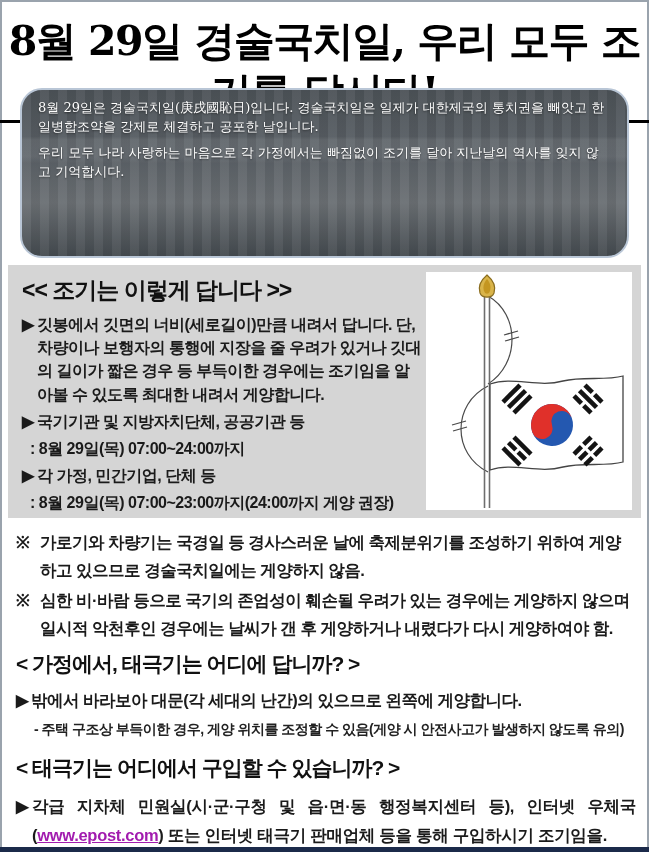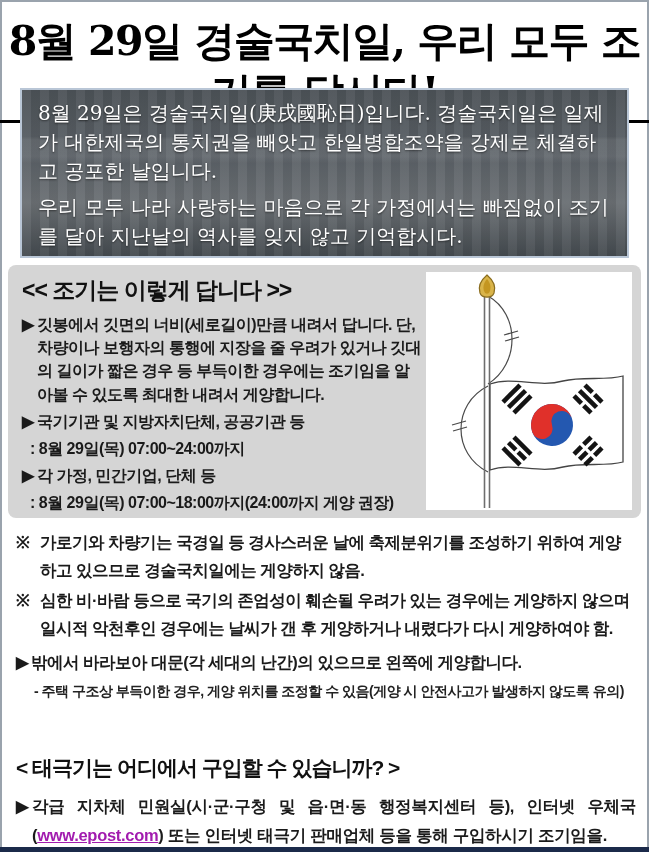--- a/index.html
+++ b/index.html
@@ -14,35 +14,35 @@
   .title-wrap{position:absolute;top:16px;left:0;right:0;text-align:center;}
   .main-title{
     display:inline-block;font-family:"DejaVu Serif","Liberation Serif",serif;
     font-size:41px;font-weight:700;letter-spacing:-1.5px;color:#000;
     border-bottom:3px solid #000;padding:0 2px 1px 2px;line-height:1.25;
   }
 
   
   .intro{
     position:absolute;top:88px;left:20px;width:609px;height:170px;box-sizing:border-box;
-    border-radius:0;border:2px solid #b9c6d6;
+    border-radius:22px;border:2px solid #b9c6d6;
     background:
       linear-gradient(180deg, rgba(255,255,255,0.00) 0 28%, rgba(255,255,255,0.07) 30% 40%, rgba(255,255,255,0.00) 44%),
       repeating-linear-gradient(90deg, rgba(255,255,255,0.045) 0 9px, rgba(0,0,0,0.05) 9px 18px),
       linear-gradient(180deg,#4d5358 0%,#5a6066 38%,#6b7074 68%,#454b50 100%);
     color:#ffffff;padding:9px 16px;overflow:hidden;
-    font-family:"DejaVu Serif","Liberation Serif",serif;font-size:20px;line-height:1.45;
+    font-family:"DejaVu Serif","Liberation Serif",serif;font-size:13px;line-height:1.45;
     text-shadow:0 1px 2px rgba(0,0,0,0.55);
   }
   .intro p{margin:0 0 7px 0;}
 
   
   .howto{
     position:absolute;top:265px;left:8px;width:633px;height:253px;box-sizing:border-box;
-    background:#d5d5d5;border-radius:8px;padding:10px 0 0 14px;
+    background:#d5d5d5;border-radius:0;padding:10px 0 0 14px;
   }
   .howto-heading{font-size:23px;font-weight:800;letter-spacing:-1px;margin:0 0 7px 0;color:#111;}
   .howto-col{width:402px;}
   .hitem{display:flex;margin:0 0 4px 0;font-size:16px;font-weight:700;line-height:1.45;letter-spacing:-0.5px;}
   .hitem .marker{flex:0 0 15px;}
   .htime{margin:0 0 4px 0;padding-left:8px;font-size:16px;font-weight:700;line-height:1.45;letter-spacing:-0.5px;}
   .flag-panel{
     position:absolute;top:7px;right:9px;width:206px;height:238px;background:#ffffff;
   }
 
@@ -88,21 +88,21 @@
     </div>
     <div class="hitem">
       <span class="marker">▶</span>
       <span class="txt">국기기관 및 지방자치단체, 공공기관 등</span>
     </div>
     <div class="htime">: 8월 29일(목) 07:00~24:00까지</div>
     <div class="hitem">
       <span class="marker">▶</span>
       <span class="txt">각 가정, 민간기업, 단체 등</span>
     </div>
-    <div class="htime">: 8월 29일(목) 07:00~18:00까지(24:00까지 게양 권장)</div>
+    <div class="htime">: 8월 29일(목) 07:00~23:00까지(24:00까지 게양 권장)</div>
   </div>
 
   <div class="flag-panel">
     <svg width="206" height="238" viewBox="0 0 206 238">
 
       <path d="M62,24 C 94,42 94,92 62,112" fill="none" stroke="#4a4a4a" stroke-width="1.2"></path>
       <g stroke="#4a4a4a" stroke-width="1.3">
         <line x1="78" y1="63" x2="92" y2="59"></line>
         <line x1="79" y1="69" x2="93" y2="65"></line>
       </g>
@@ -170,20 +170,21 @@
     <span class="marker">※</span>
     <span class="txt">가로기와 차량기는 국경일 등 경사스러운 날에 축제분위기를 조성하기 위하여 게양하고 있으므로 경술국치일에는 게양하지 않음.</span>
   </div>
   <div class="note">
     <span class="marker">※</span>
     <span class="txt">심한 비·바람 등으로 국기의 존엄성이 훼손될 우려가 있는 경우에는 게양하지 않으며 일시적 악천후인 경우에는 날씨가 갠 후 게양하거나 내렸다가 다시 게양하여야 함.</span>
   </div>
 </div>
 
 <div class="home-section">
+  <h2 class="section-heading">&lt; 가정에서, 태극기는 어디에 답니까? &gt;</h2>
   <div class="bullet-line">
     <span class="marker">▶</span>
     <span class="txt">밖에서 바라보아 대문(각 세대의 난간)의 있으므로 왼쪽에 게양합니다.</span>
   </div>
   <div class="subnote">- 주택 구조상 부득이한 경우, 게양 위치를 조정할 수 있음(게양 시 안전사고가 발생하지 않도록 유의)</div>
 </div>
 
 <div class="buy-section">
   <h2 class="section-heading">&lt; 태극기는 어디에서 구입할 수 있습니까? &gt;</h2>
   <div class="buy-text">

